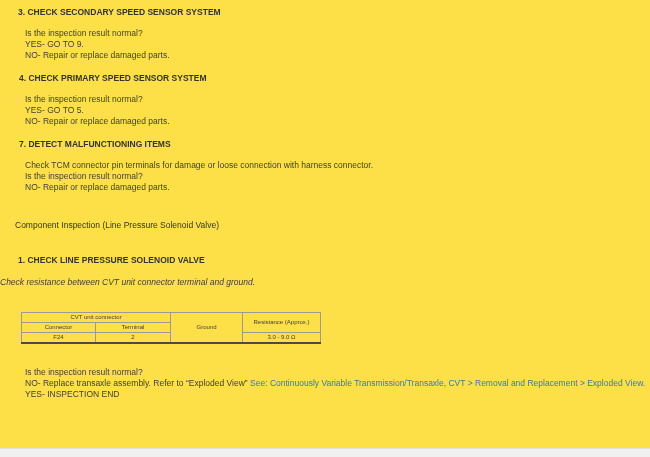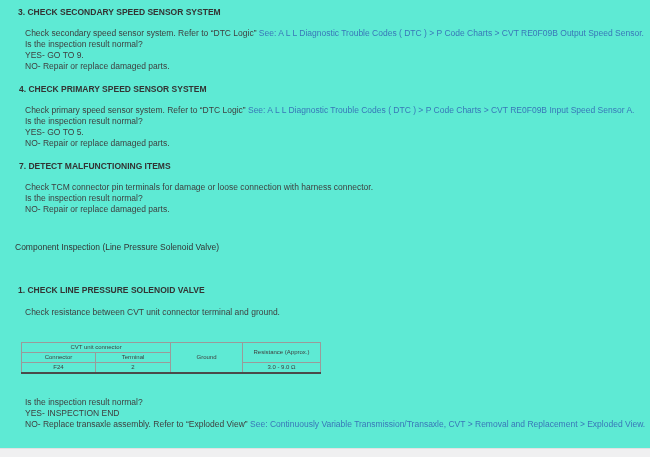--- a/index.html
+++ b/index.html
@@ -1,49 +1,49 @@
 <!DOCTYPE html>
 <html><head>
 <meta charset="utf-8">
 <style>
   html, body { margin: 0; padding: 0; }
   .page {
     position: relative;
     width: 650px;
     height: 457px;
-    background: #5eead4;
+    background: #fde047;
     overflow: hidden;
     font-family: "Liberation Sans", sans-serif;
     font-size: 8.5px;
     line-height: 11px;
     color: #3e3e3e;
     padding-top: 7px;
     box-sizing: border-box;
   }
   .step-heading {
     font-weight: bold;
     color: #333333;
     margin: 0 0 0 18px;
     white-space: nowrap;
   }
   .mt10 { margin-top: 10px; }
   .mt11 { margin-top: 11px; }
   .mt12 { margin-top: 12px; margin-left: 19px; }
   .mt23 { margin-top: 23px; }
-  .mt24 { margin-top: 32px; }
+  .mt24 { margin-top: 24px; }
   .lines { margin-left: 25px; }
   .line { height: 11px; white-space: nowrap; }
   .link { color: #3877b8; cursor: pointer; }
   .section-title {
     font-weight: normal;
     color: #333333;
     margin: 27px 0 0 15px;
     white-space: nowrap;
   }
-  .intro { margin-left: 25px; white-space: nowrap; }
+  .intro { white-space: nowrap; font-style: italic; }
   table.spec-table {
     border-collapse: collapse;
     margin: 24px 0 0 21px;
     width: 299px;
     table-layout: fixed;
     font-size: 6px;
     line-height: 7px;
     color: #3e3e3e;
     text-align: center;
     border-top: 1px solid #4a4a4a;
@@ -70,35 +70,27 @@
     border-top: 1px solid #e2e2e3;
   }
 </style>
 </head>
 <body>
 
 <div class="page">
 
   <div class="step-heading">3. CHECK SECONDARY SPEED SENSOR SYSTEM</div>
   <div class="lines mt10">
-    <div class="line">
-      <span>Check secondary speed sensor system. Refer to “DTC Logic” </span>
-      <span class="link">See: A L L Diagnostic Trouble Codes ( DTC ) &gt; P Code Charts &gt; CVT RE0F09B Output Speed Sensor.</span>
-    </div>
     <div class="line">Is the inspection result normal?</div>
     <div class="line">YES- GO TO 9.</div>
     <div class="line">NO- Repair or replace damaged parts.</div>
   </div>
 
   <div class="step-heading mt12">4. CHECK PRIMARY SPEED SENSOR SYSTEM</div>
   <div class="lines mt10">
-    <div class="line">
-      <span>Check primary speed sensor system. Refer to “DTC Logic” </span>
-      <span class="link">See: A L L Diagnostic Trouble Codes ( DTC ) &gt; P Code Charts &gt; CVT RE0F09B Input Speed Sensor A.</span>
-    </div>
     <div class="line">Is the inspection result normal?</div>
     <div class="line">YES- GO TO 5.</div>
     <div class="line">NO- Repair or replace damaged parts.</div>
   </div>
 
   <div class="step-heading mt12">7. DETECT MALFUNCTIONING ITEMS</div>
   <div class="lines mt10">
     <div class="line">Check TCM connector pin terminals for damage or loose connection with harness connector.</div>
     <div class="line">Is the inspection result normal?</div>
     <div class="line">NO- Repair or replace damaged parts.</div>
@@ -130,21 +122,21 @@
       <tr>
         <td>F24</td>
         <td>2</td>
         <td>3.0 - 9.0 Ω</td>
       </tr>
     </tbody>
   </table>
 
   <div class="lines mt23">
     <div class="line">Is the inspection result normal?</div>
-    <div class="line">YES- INSPECTION END</div>
     <div class="line">
       <span>NO- Replace transaxle assembly. Refer to “Exploded View” </span>
       <span class="link">See: Continuously Variable Transmission/Transaxle, CVT &gt; Removal and Replacement &gt; Exploded View.</span>
     </div>
+    <div class="line">YES- INSPECTION END</div>
   </div>
 
   <div class="bottom-strip"></div>
 </div>
 
 </body></html>

